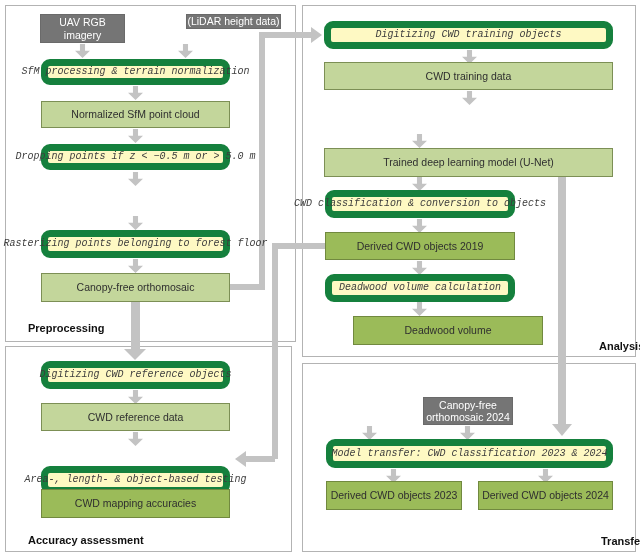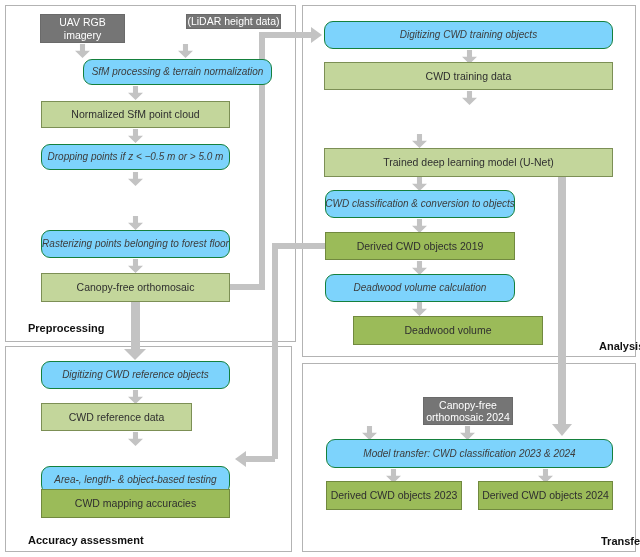--- a/index.html
+++ b/index.html
@@ -16,22 +16,22 @@
     white-space:nowrap;
     margin-left:16px;
   }
   .box{
     position:absolute;box-sizing:border-box;display:flex;align-items:center;
     justify-content:center;text-align:center;font-size:10.5px;color:#2f2f2f;
     line-height:1.15;z-index:5;
   }
   .box-gray{background:#757575;border:1px solid #6a6a6a;color:#ffffff;}
   .box-light-process{
-    background:#7dd3fc;border:1px solid #15803d;border-radius:9px;
-    font-style:italic;color:#3d3d3d;white-space:nowrap;font-size:10px;
+    background:#fef9c3;border:7px solid #15803d;border-radius:9px;
+    font-style:italic;color:#3d3d3d;white-space:nowrap;font-size:10px;font-family:Liberation Mono, monospace;
   }
   .box-green{background:#c3d69b;border:1px solid #7c8f55;}
   .box-green-dark{background:#9bbb59;border:1px solid #71893f;}
   .arr-down{
     position:absolute;width:15px;height:14px;background:#c3c3c3;z-index:4;
     clip-path:polygon(33% 0, 67% 0, 67% 48%, 100% 48%, 50% 100%, 0 48%, 33% 48%);
   }
   .seg{position:absolute;background:#c3c3c3;z-index:3;}
   .tri{position:absolute;width:0;height:0;z-index:4;}
   .tri-right{border-top:8px solid transparent;border-bottom:8px solid transparent;border-left:11px solid #c3c3c3;}
@@ -67,21 +67,21 @@
 
   <div class="box box-gray" style="left:40px;top:14px;width:85px;height:29px;">
     <span>UAV RGB imagery</span>
   </div>
   <div class="box box-gray" style="left:138px;top:14px;width:95px;height:15px;margin-left:48px;">
     <span>(LiDAR height data)</span>
   </div>
   <div class="arr-down" style="left:75px;top:44px;"></div>
   <div class="arr-down" style="left:178px;top:44px;"></div>
 
-  <div class="box box-light-process" style="left:41px;top:59px;width:189px;height:26px;margin-left:42px;">
+  <div class="box box-light-process" style="left:41px;top:59px;width:189px;height:26px;">
     <span>SfM processing &amp; terrain normalization</span>
   </div>
   <div class="arr-down" style="left:128px;top:86px;"></div>
 
   <div class="box box-green" style="left:41px;top:101px;width:189px;height:27px;">
     <span>Normalized SfM point cloud</span>
   </div>
   <div class="arr-down" style="left:128px;top:129px;"></div>
 
   <div class="box box-light-process" style="left:41px;top:144px;width:189px;height:26px;">
@@ -138,21 +138,21 @@
     <span>Deadwood volume</span>
   </div>
 
   <div class="panel-label" style="left:583px;top:340px;">Analysis</div>
 
   <div class="box box-light-process" style="left:41px;top:361px;width:189px;height:28px;">
     <span>Digitizing CWD reference objects</span>
   </div>
   <div class="arr-down" style="left:128px;top:390px;"></div>
 
-  <div class="box box-green" style="left:41px;top:403px;width:151px;height:28px;">
+  <div class="box box-green" style="left:41px;top:403px;width:189px;height:28px;">
     <span>CWD reference data</span>
   </div>
   <div class="arr-down" style="left:128px;top:432px;"></div>
 
   <div class="box box-light-process" style="left:41px;top:446px;width:189px;height:28px;margin-top:20px;">
     <span>Area-, length- &amp; object-based testing</span>
   </div>
   <div class="arr-down" style="left:128px;top:475px;"></div>
 
   <div class="box box-green-dark" style="left:41px;top:489px;width:189px;height:29px;">

